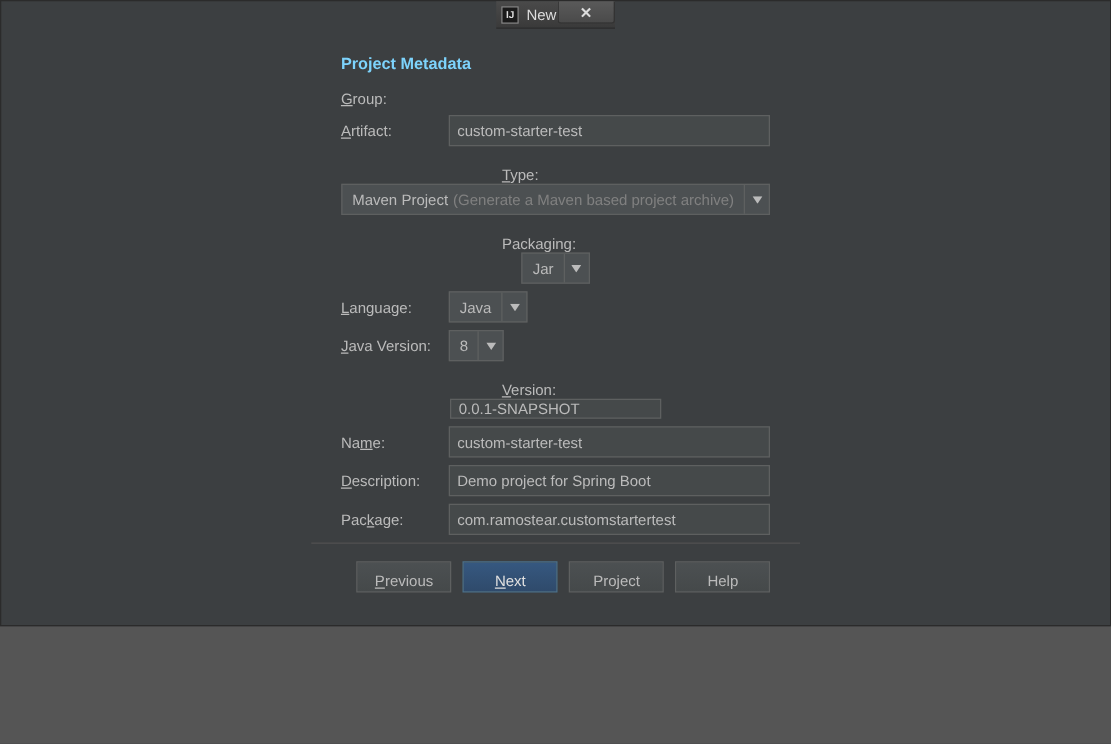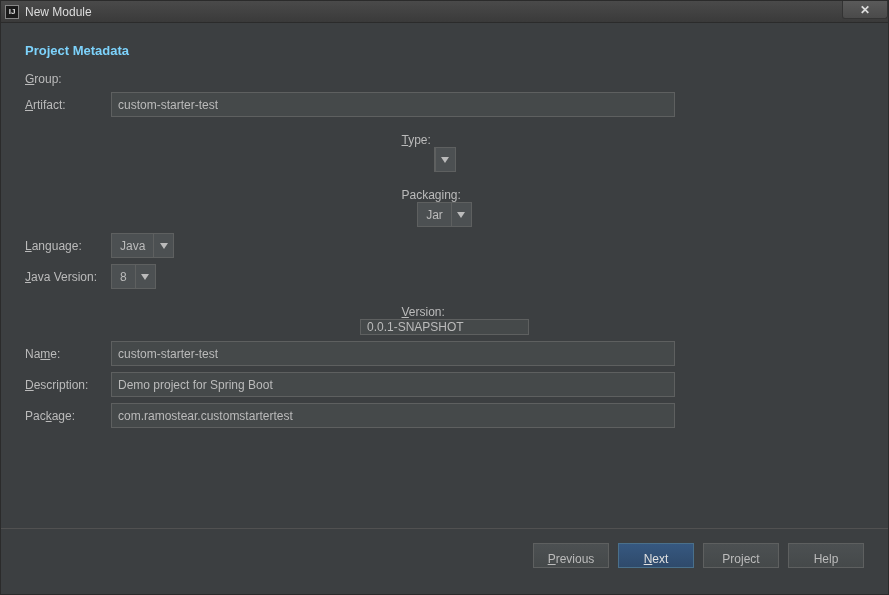--- a/index.html
+++ b/index.html
@@ -7,25 +7,26 @@
       width: 889px;
       height: 595px;
       background: #555;
       font-family: "Segoe UI", Arial, sans-serif;
       font-size: 12px;
       color: #bbbbbb;
       overflow: hidden;
     }
     .dialog {
       width: 889px;
-      height: 595px;
+      height: 501px;
       background: #3c3f41;
       border: 1px solid #2b2b2b;
       display: flex;
       flex-direction: column;
+      align-items: center;
     }
     .titlebar {
       height: 22px;
       background: linear-gradient(#4a4a4a, #3a3a3a);
       border-bottom: 1px solid #2b2b2b;
       display: flex;
       align-items: center;
       padding: 0 4px;
       position: relative;
     }
@@ -178,20 +179,24 @@
     </div>
 
     <div class="form-row">
       <div class="form-label"><span class="ul">A</span>rtifact:</div>
       <input class="text-input" value="custom-starter-test" style="">
     </div>
 
     <div class="form-row gap-10">
       <div class="form-label"><span class="ul">T</span>ype:</div>
       <div class="dropdown">
+        <div class="dropdown-value">
+          <span>Maven Project</span>
+          <span class="dropdown-hint">(Generate a Maven based project archive)</span>
+        </div>
         <div class="dropdown-arrow">
           <svg viewBox="0 0 8 6">
               <path d="M0 0 L8 0 L4 6 Z" fill="#bbbbbb"></path>
             </svg>
         </div>
       </div>
     </div>
 
     <div class="form-row gap-10">
       <div class="form-label">Packaging:</div>

